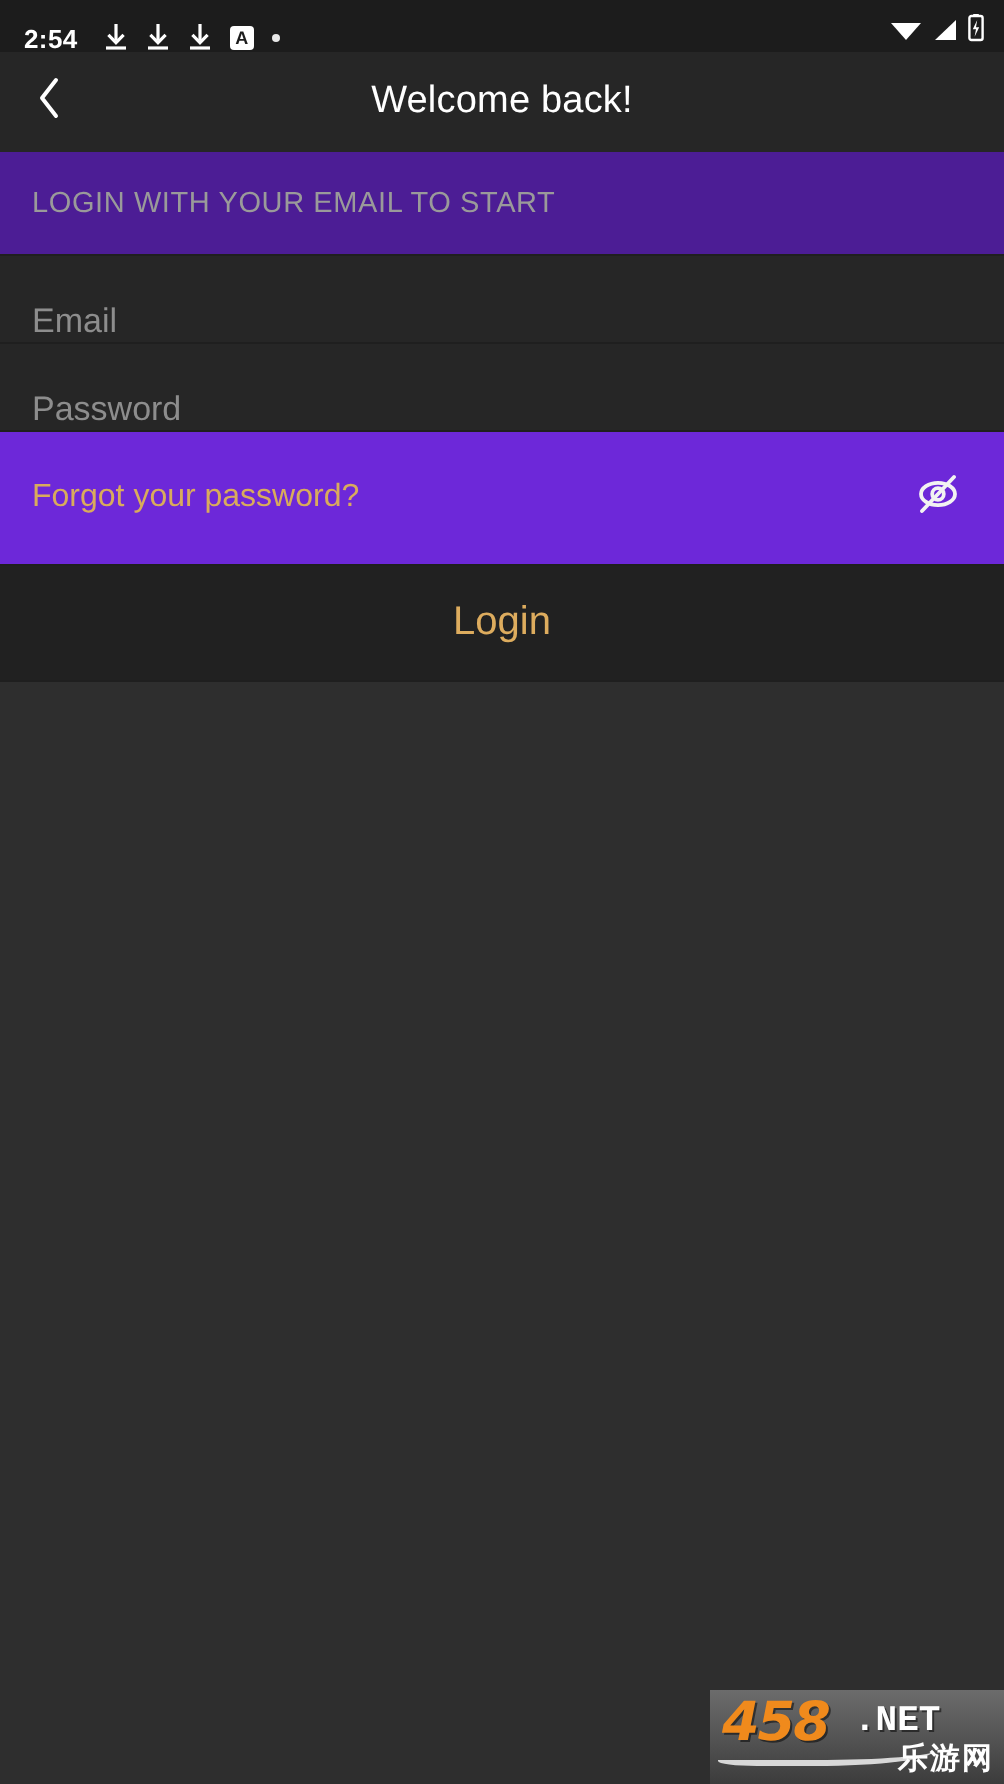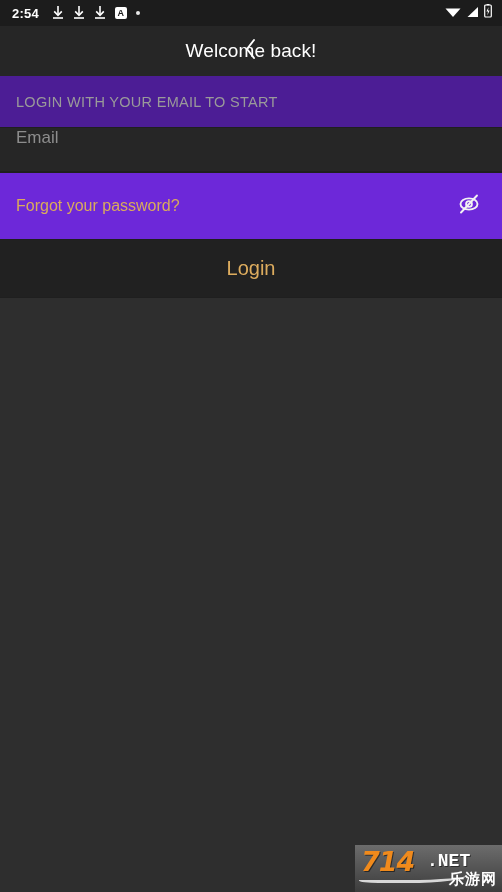--- a/index.html
+++ b/index.html
@@ -13,21 +13,21 @@
     overflow: hidden;
     font-family: "Liberation Sans", sans-serif;
     position: relative;
   }
 
   
   .status-bar {
     height: 26px;
     background: #1c1c1c;
     display: flex;
-    align-items: center;
+    align-items: flex-end;
     padding: 0 10px 0 12px;
     box-sizing: border-box;
   }
   .status-time {
     color: #ffffff;
     font-size: 13px;
     font-weight: bold;
     letter-spacing: 0.2px;
     line-height: 1;
   }
@@ -65,21 +65,20 @@
     background: #e8e8e8;
   }
 
   
   .app-bar {
     height: 50px;
     background: #262626;
     position: relative;
     display: flex;
     align-items: center;
-    justify-content: center;
   }
   .back-button {
     width: 50px;
     height: 50px;
     display: flex;
     align-items: center;
     justify-content: center;
     cursor: pointer;
   }
   .app-bar-title {
@@ -108,21 +107,21 @@
     letter-spacing: 0.3px;
   }
   .divider {
     height: 1px;
     background: #1f1f1f;
   }
   .field-row {
     background: #262626;
     height: 43px;
     display: flex;
-    align-items: flex-start;
+    align-items: flex-end;
     padding: 0 16px;
     box-sizing: border-box;
   }
   .field-input {
     background: transparent;
     border: none;
     outline: none;
     width: 100%;
     color: #e6e6e6;
     font-size: 17px;
@@ -311,20 +310,23 @@
   </div>
 
   <div class="divider"></div>
 
   <div class="field-row">
     <input class="field-input" type="text" placeholder="Email" style="">
   </div>
 
   <div class="divider"></div>
 
+  <div class="field-row">
+    <input class="field-input" type="text" placeholder="Password" style="">
+  </div>
 
   <div class="divider"></div>
 
   <div class="forgot-row">
     <span class="forgot-link">Forgot your password?</span>
     <span class="eye-toggle">
       <span>
         <svg width="26" height="22" viewBox="0 0 26 22">
           <ellipse cx="13" cy="11" rx="8.5" ry="5.6" fill="none" stroke="#f2f2f2" stroke-width="1.9"></ellipse>
           <circle cx="13" cy="11" r="2.9" fill="none" stroke="#f2f2f2" stroke-width="1.9"></circle>
@@ -340,18 +342,18 @@
     <span class="login-label">Login</span>
   </div>
 
   <div class="divider"></div>
 
   <div class="page-body"></div>
 </div>
 
 <div class="watermark">
   <div class="wm-inner">
-    <span class="wm-962">714</span>
+    <span class="wm-962">458</span>
     <span class="wm-net">.NET</span>
     <span class="wm-swoosh"></span>
     <span class="wm-cn">乐游网</span>
   </div>
 </div>
 
 </body></html>

